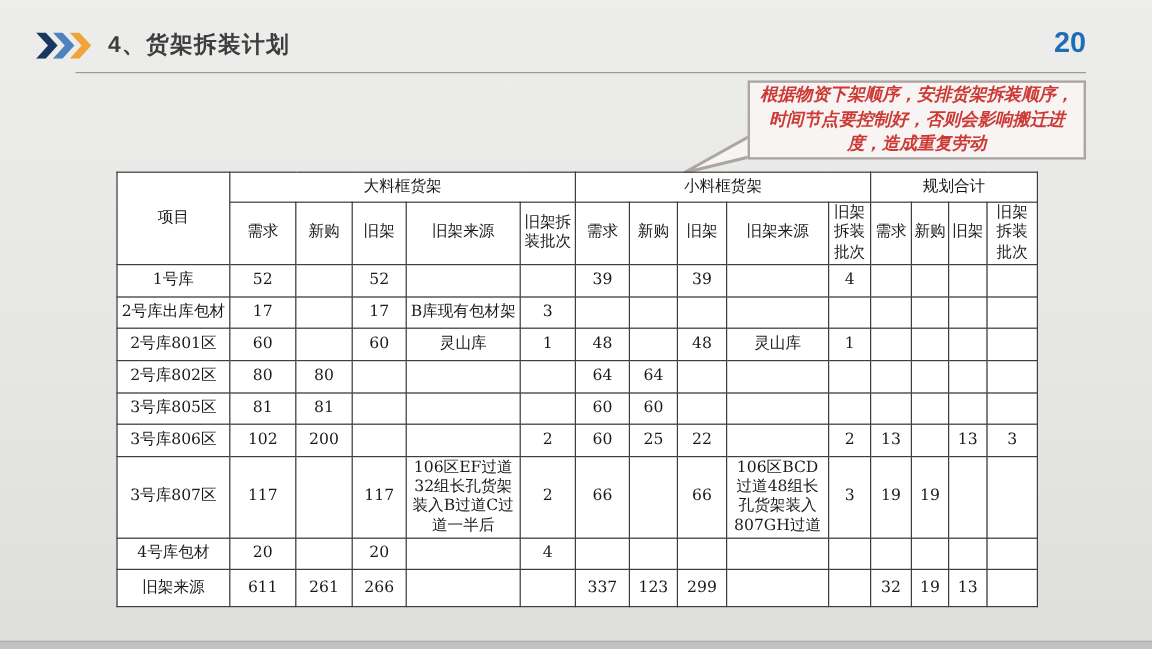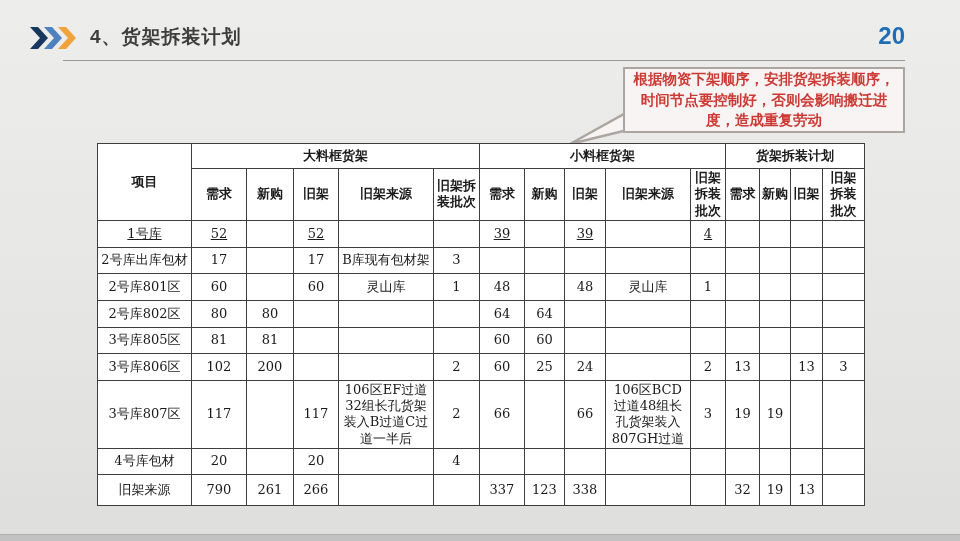--- a/index.html
+++ b/index.html
@@ -28,20 +28,21 @@
   .slide-title{
     position:absolute;left:0;top:84px;width:890px;text-align:center;
     font-size:22px;font-weight:bold;color:#0f0f0f;letter-spacing:2px;
   }
   
   .callout{
     position:absolute;left:623px;top:67px;width:282px;height:66px;
     background:#F7F4F3;border:2px solid #ACA6A3;box-sizing:border-box;
     display:flex;align-items:center;justify-content:flex-end;
     padding:2px 8px;
+    font-style:italic;
   }
   .callout-text{
     font-size:14.5px;line-height:1.42;font-weight:bold;
     color:#CD3A35;text-align:center;
   }
   .callout-tail{position:absolute;left:568px;top:112px;width:80px;height:34px;}
   
   table.main{
     position:absolute;left:97px;top:143px;
     border-collapse:collapse;table-layout:fixed;
@@ -49,21 +50,21 @@
     font-size:13px;
   }
   table.main th,table.main td{
     border:1.5px solid #3e3e3e;
     text-align:center;vertical-align:middle;
     padding:1px 2px;background:#fff;
     font-weight:normal;
     overflow:hidden;
     line-height:1.25;
   }
-  table.main thead th{font-weight:bold;}
+  table.main thead th{font-weight:normal;}
   tr.group-row{height:25px;}
   tr.sub-row{height:47px;}
   td.small-text{font-size:13px;line-height:1.25;padding:1px 1px;}
   
   .bottom-strip{
     position:absolute;left:0;bottom:0;width:100%;height:6px;
     background:#C2C2C2;border-top:1px solid #ADADAD;
   }
 </style>
 </head>
@@ -104,41 +105,41 @@
         <col style="width:34px">
       <col style="width:31px">
         <col style="width:32px">
         <col style="width:42px">
     </colgroup>
     <thead>
       <tr class="group-row">
         <th rowspan="2">项目</th>
         <th colspan="5">大料框货架</th>
         <th colspan="5">小料框货架</th>
-        <th colspan="4">货架拆装计划</th>
+        <th colspan="4">规划合计</th>
       </tr>
       <tr class="sub-row">
         <th>需求</th>
         <th>新购</th>
         <th>旧架</th>
         <th>旧架来源</th>
         <th>旧架拆装批次</th>
         <th>需求</th>
         <th>新购</th>
         <th>旧架</th>
         <th>旧架来源</th>
         <th>旧架拆装批次</th>
         <th>需求</th>
         <th>新购</th>
         <th>旧架</th>
         <th>旧架拆装批次</th>
       </tr>
     </thead>
     <tbody>
-        <tr style="height: 27px; text-decoration: underline;">
+        <tr style="height: 27px;">
           <td>1号库</td>
           <td>52</td>
           <td></td>
           <td>52</td>
           <td></td>
           <td></td>
           <td>39</td>
           <td></td>
           <td>39</td>
           <td></td>
@@ -218,21 +219,21 @@
         </tr>
         <tr style="height: 27px;">
           <td>3号库806区</td>
           <td>102</td>
           <td>200</td>
           <td></td>
           <td></td>
           <td>2</td>
           <td>60</td>
           <td>25</td>
-          <td>24</td>
+          <td>22</td>
           <td></td>
           <td>2</td>
           <td>13</td>
           <td></td>
           <td>13</td>
           <td>3</td>
         </tr>
         <tr style="height: 65px;">
           <td>3号库807区</td>
           <td>117</td>
@@ -262,28 +263,28 @@
           <td></td>
           <td></td>
           <td></td>
           <td></td>
           <td></td>
           <td></td>
           <td></td>
         </tr>
         <tr style="height: 31px;">
           <td>旧架来源</td>
-          <td>790</td>
+          <td>611</td>
           <td>261</td>
           <td>266</td>
           <td></td>
           <td></td>
           <td>337</td>
           <td>123</td>
-          <td>338</td>
+          <td>299</td>
           <td></td>
           <td></td>
           <td>32</td>
           <td>19</td>
           <td>13</td>
           <td></td>
         </tr>
       </tbody>
   </table>
 

